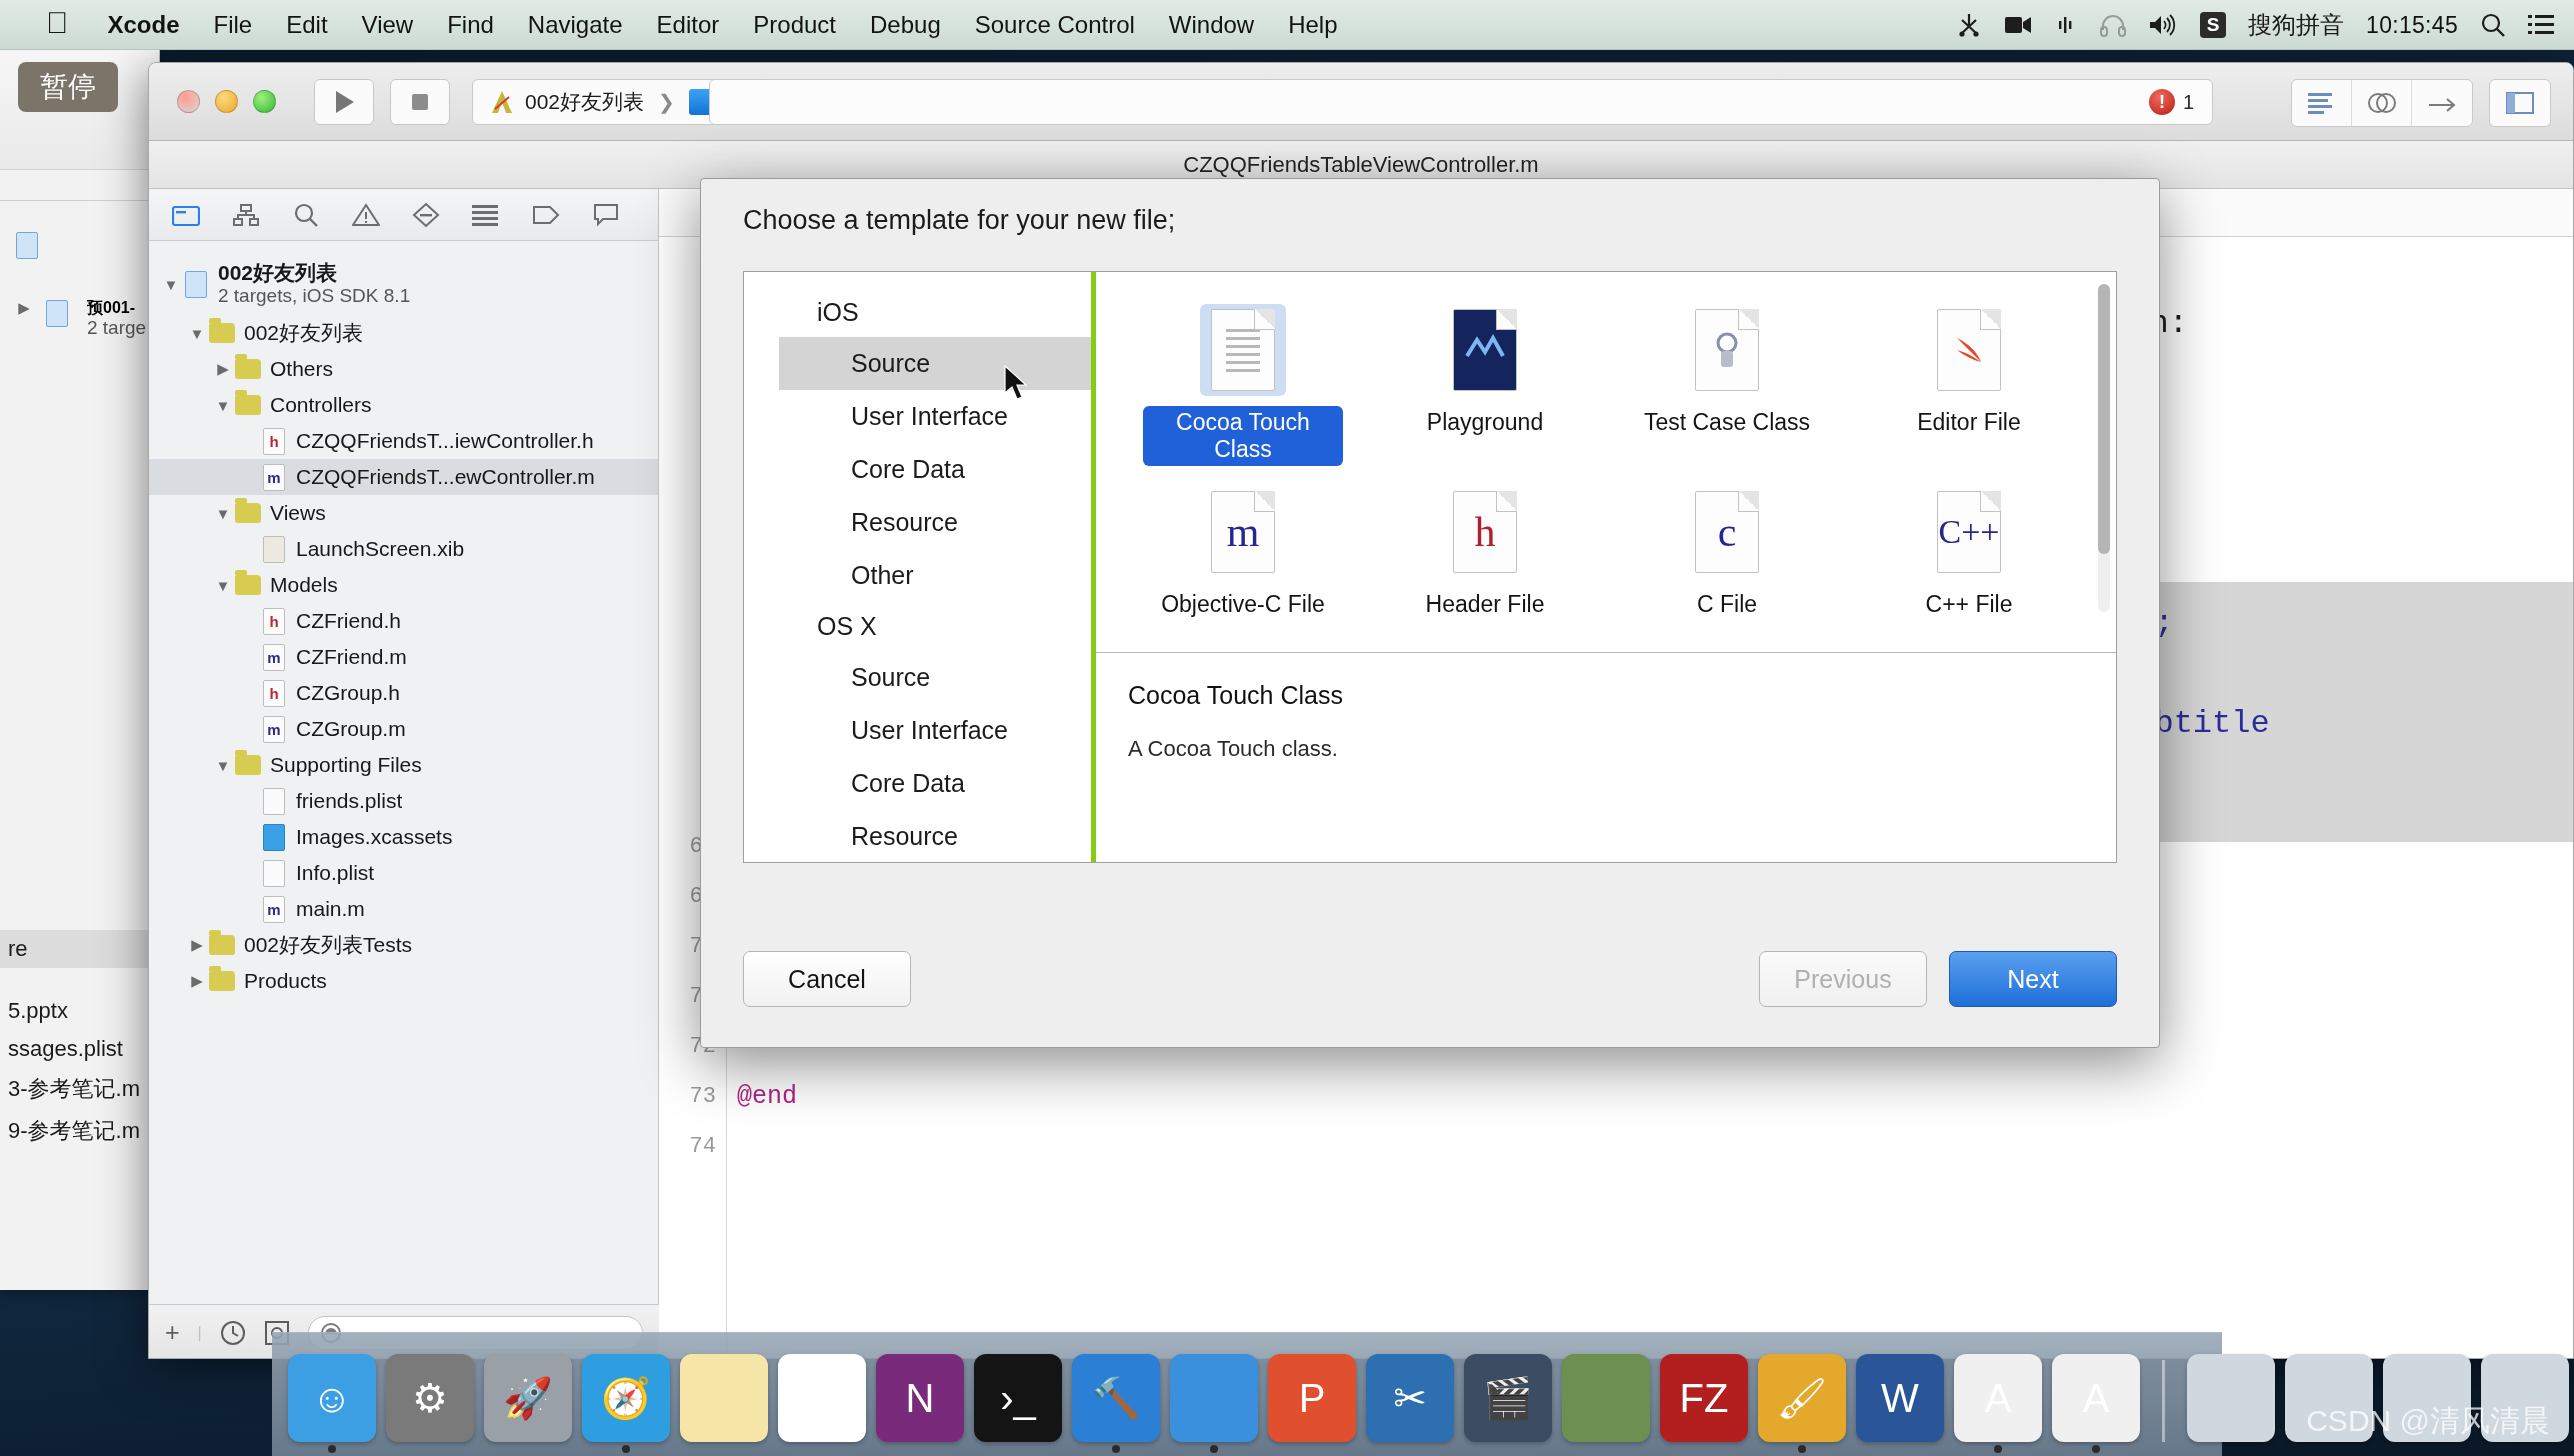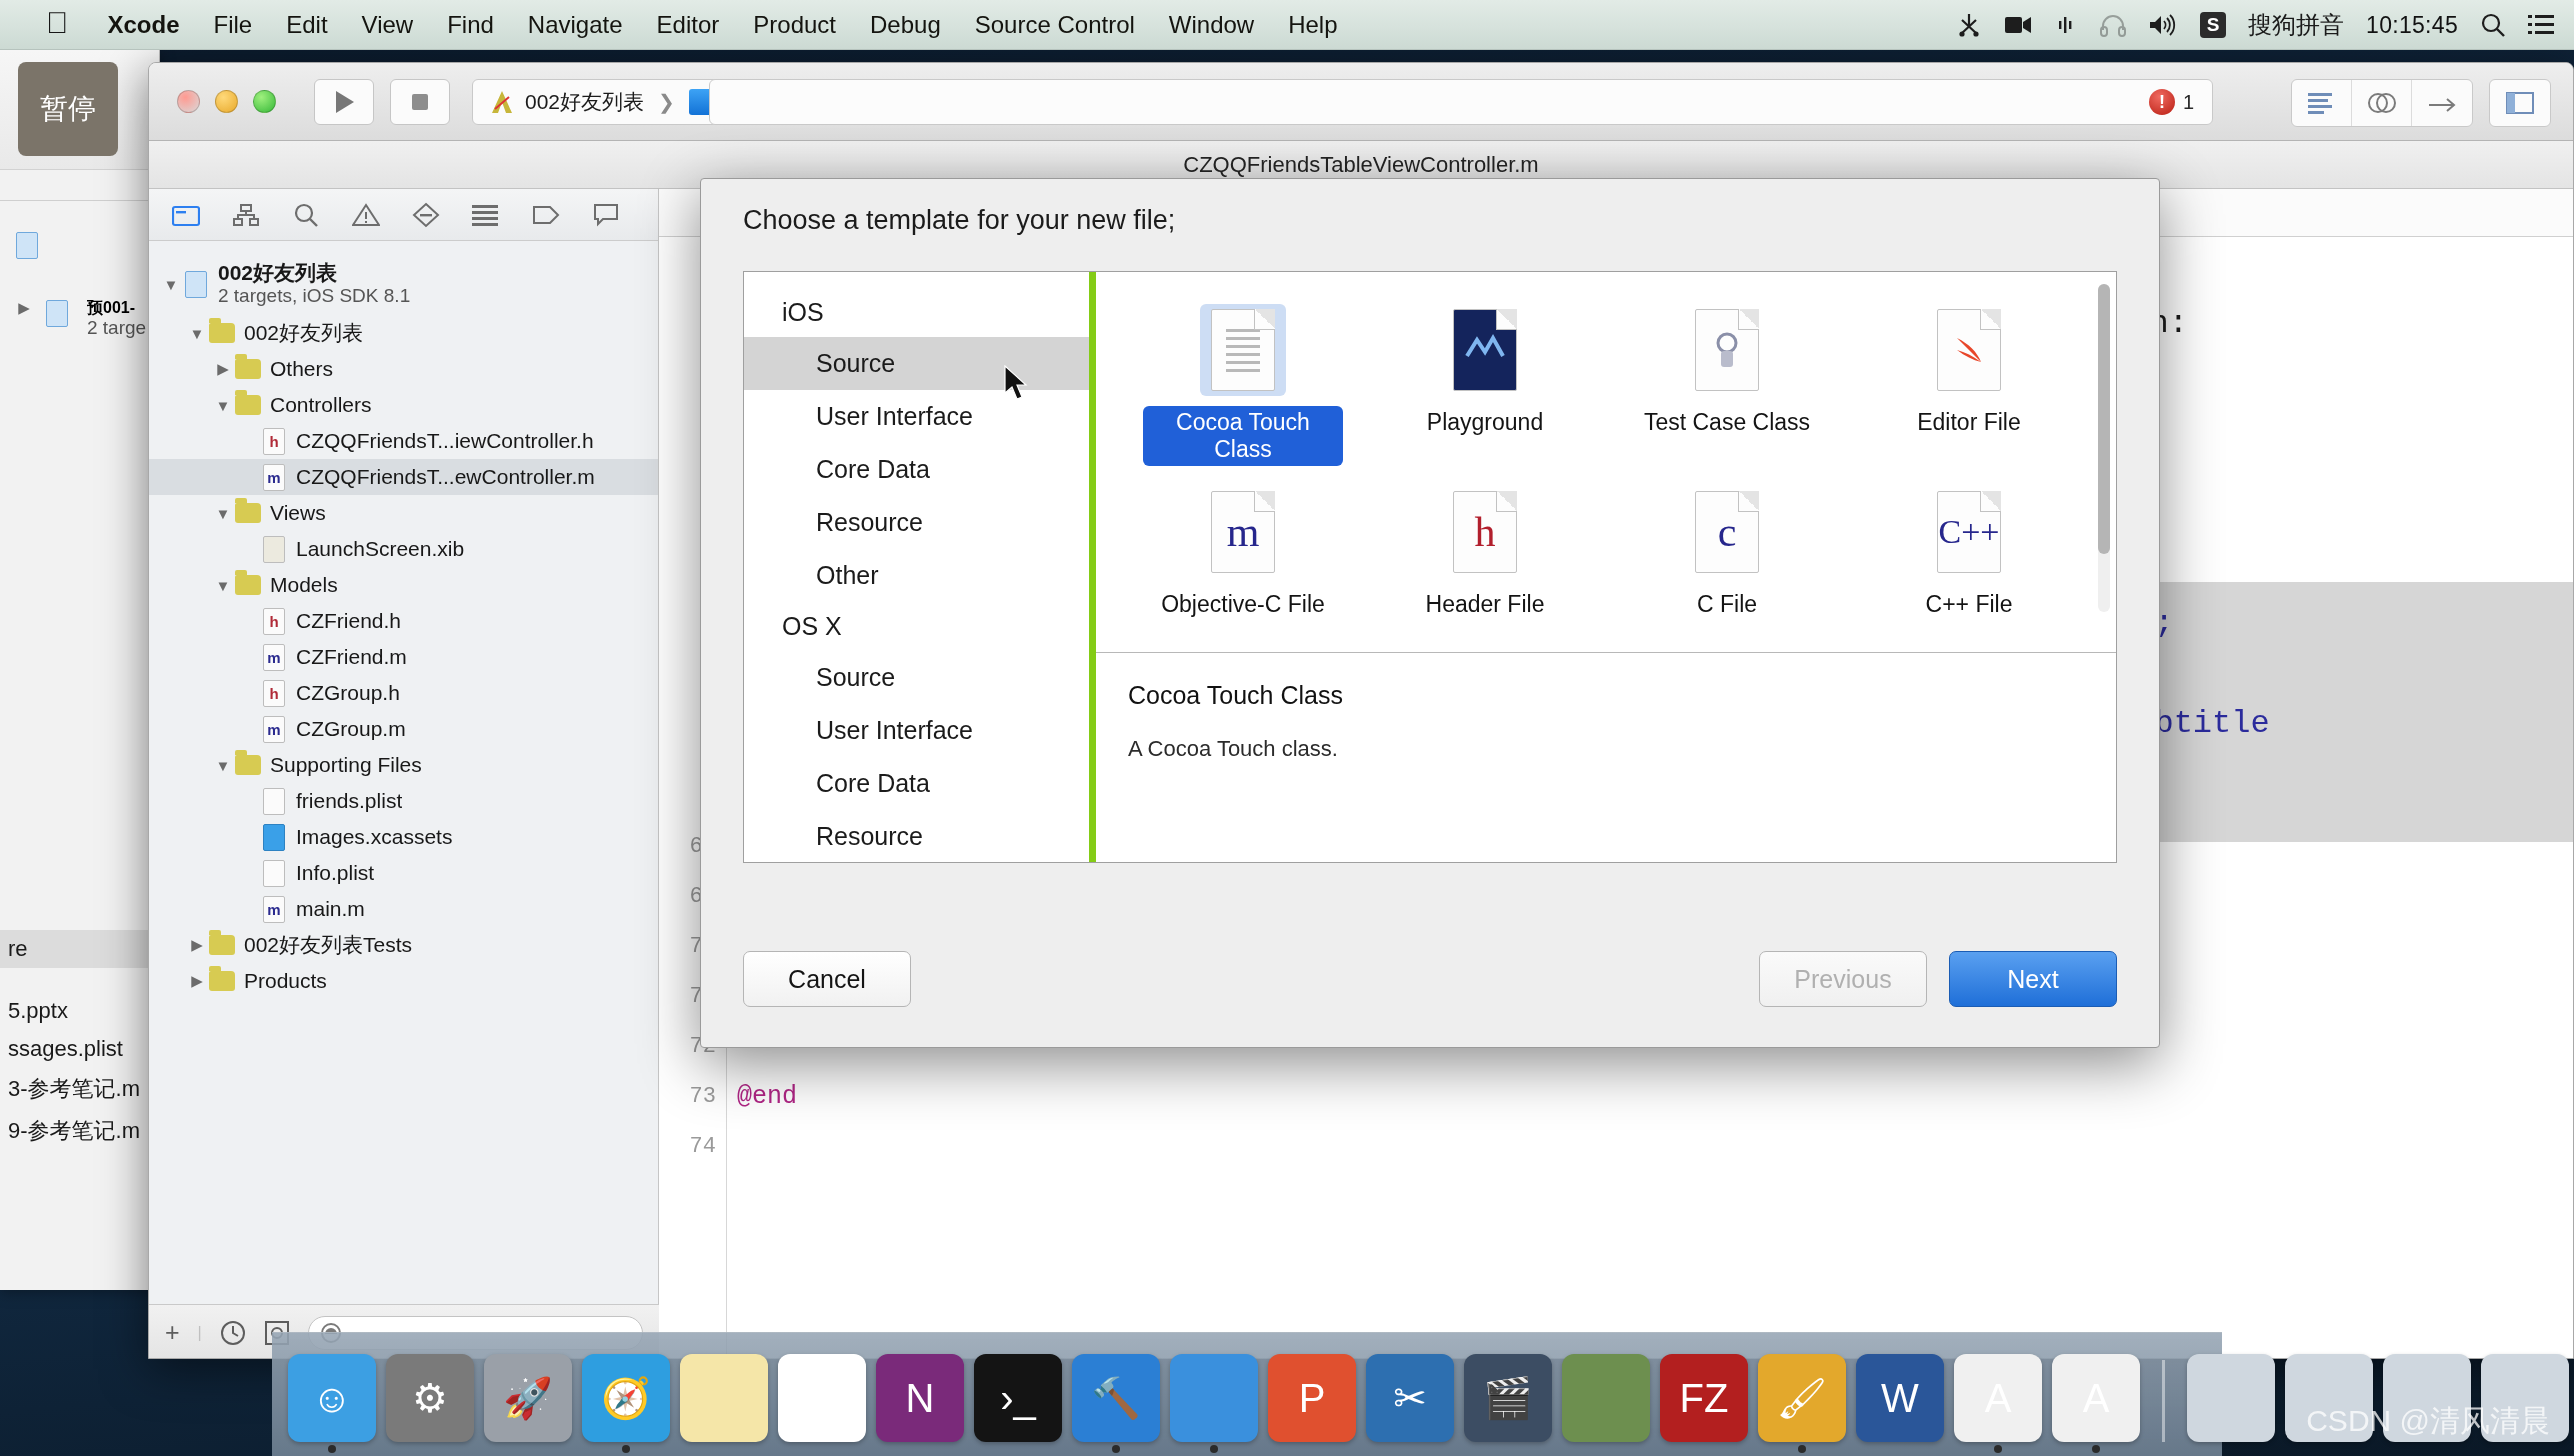--- a/index.html
+++ b/index.html
@@ -186,21 +186,21 @@
     position: absolute; left: 700px; top: 178px; width: 1460px; height: 870px;
     background: #eeeeee; border: 1px solid #9a9a9a; border-radius: 4px;
     box-shadow: 0 16px 60px rgba(0,0,0,.45);
     z-index: 60;
   }
   .sheet-title { font-size: 27px; color: #1b1b1b; padding: 26px 0 22px 42px; }
   .sheet-panes {
     position:absolute; left: 42px; right: 42px; top: 92px; height: 592px;
     border: 1px solid #9f9f9f; background: #fff; display: flex; overflow: hidden;
   }
-  .cat-pane { width: 352px; border-right: 7px solid #84cc16; background: #fff; padding-top: 16px; }
+  .cat-pane { width: 352px; border-right: 5px solid #84cc16; background: #fff; padding-top: 16px; padding-left: 35px; }
   .cat-group { font-size: 25px; color: #1b1b1b; padding: 10px 0 10px 38px; }
   .cat-item { font-size: 25px; color: #1b1b1b; padding: 12px 0 12px 72px; }
   .cat-item.sel { background: #d4d4d4; }
 
   .tpl-pane { flex: 1; position: relative; display:flex; flex-direction: column; }
   .tpl-grid {
     flex: 1; padding: 24px 26px 0 26px; display: grid;
     grid-template-columns: repeat(4, 1fr);
     grid-auto-rows: 182px;
     overflow: hidden;
@@ -265,21 +265,21 @@
   .btn.disabled { color: #b0b0b0; background: linear-gradient(#fafafa,#f0f0f0); }
   .btn-right { margin-left: auto; display:flex; gap: 22px; }
 
   
   .cursor { position: absolute; left: 1004px; top: 365px; z-index: 200; }
 
   
   .tooltip {
     position: absolute; left: 18px; top: 62px; z-index: 120;
     background: #7b7469; color: #fff; font-size: 28px;
-    padding: 28px 22px; border-radius: 8px;
+    padding: 6px 22px; border-radius: 8px;
   }
 
   
   .dock {
     position: absolute; left: 272px; bottom: 0; width: 1950px; height: 124px;
     background: linear-gradient(to bottom, rgba(150,165,180,.88), rgba(110,128,146,.92));
     border-top: 1px solid rgba(255,255,255,.4);
     display: flex; align-items: flex-end; gap: 10px; padding: 0 16px 14px 16px;
   }
   .dock-ico { width: 88px; height: 88px; border-radius: 12px; position: relative; flex: 0 0 auto;

